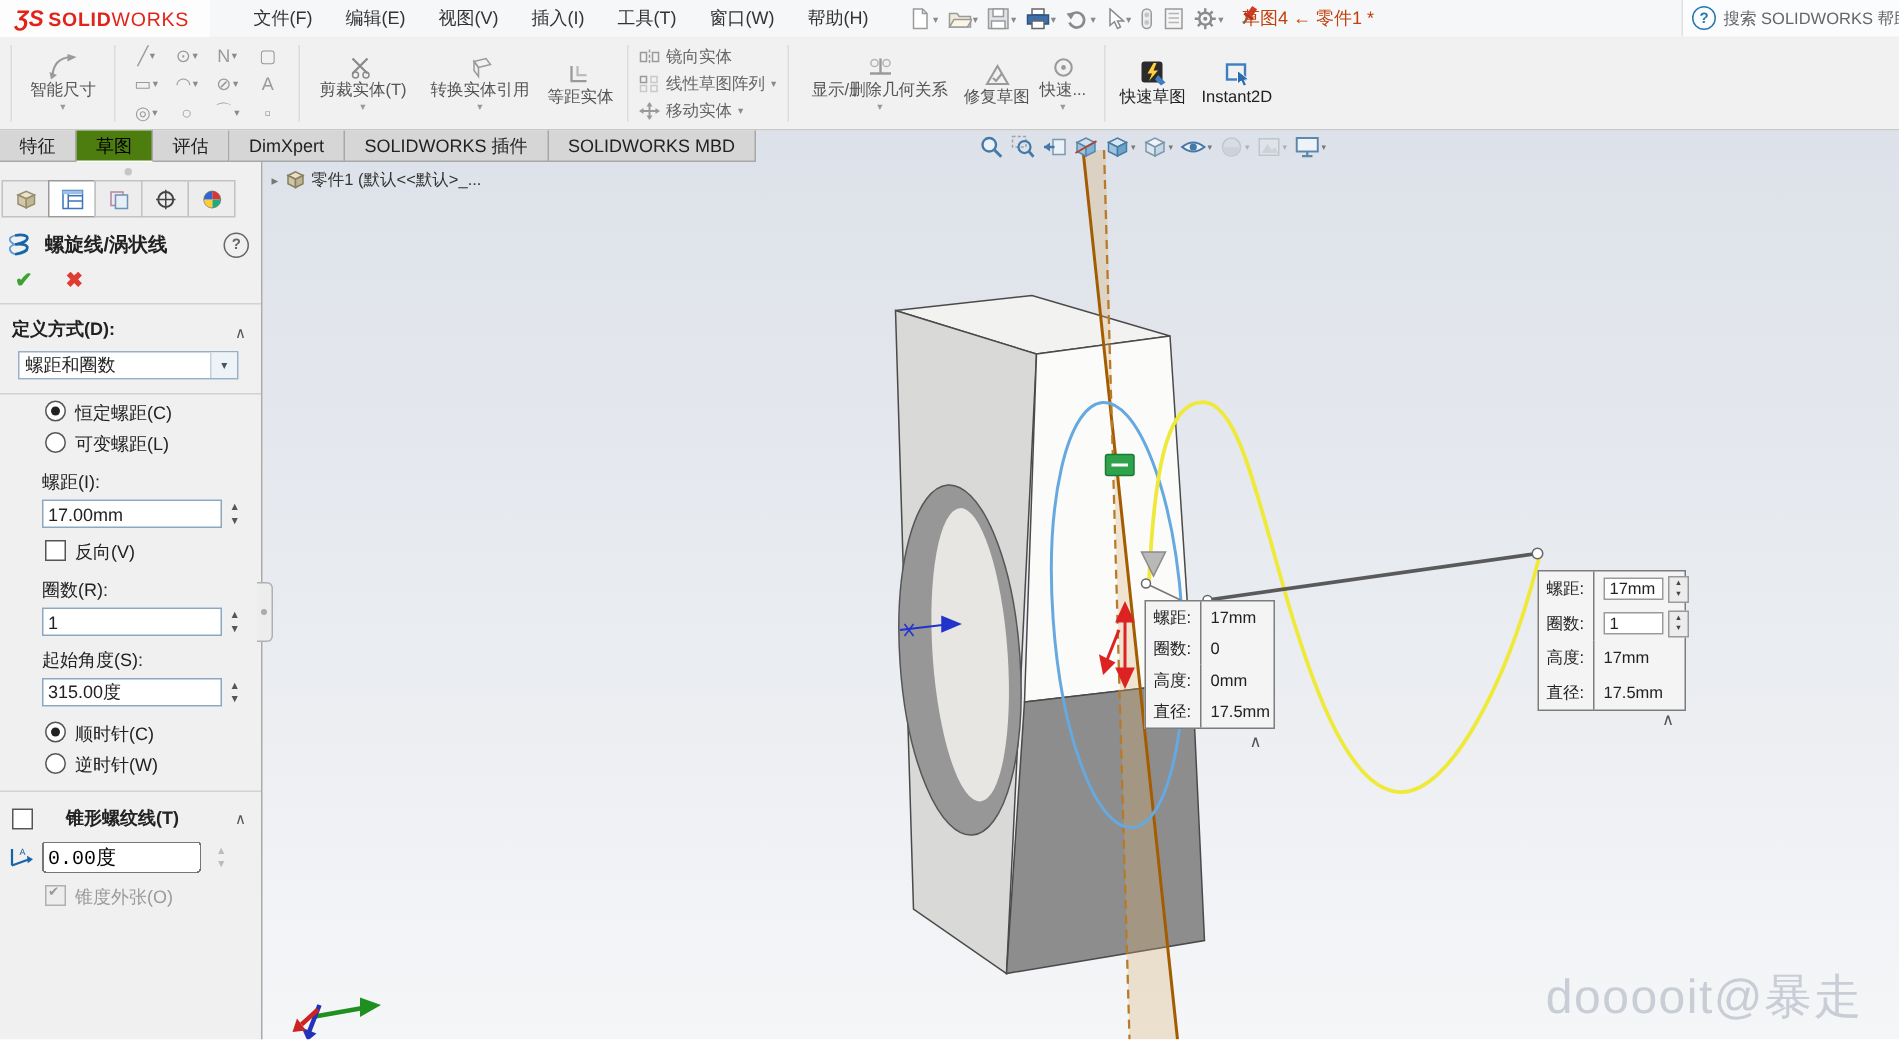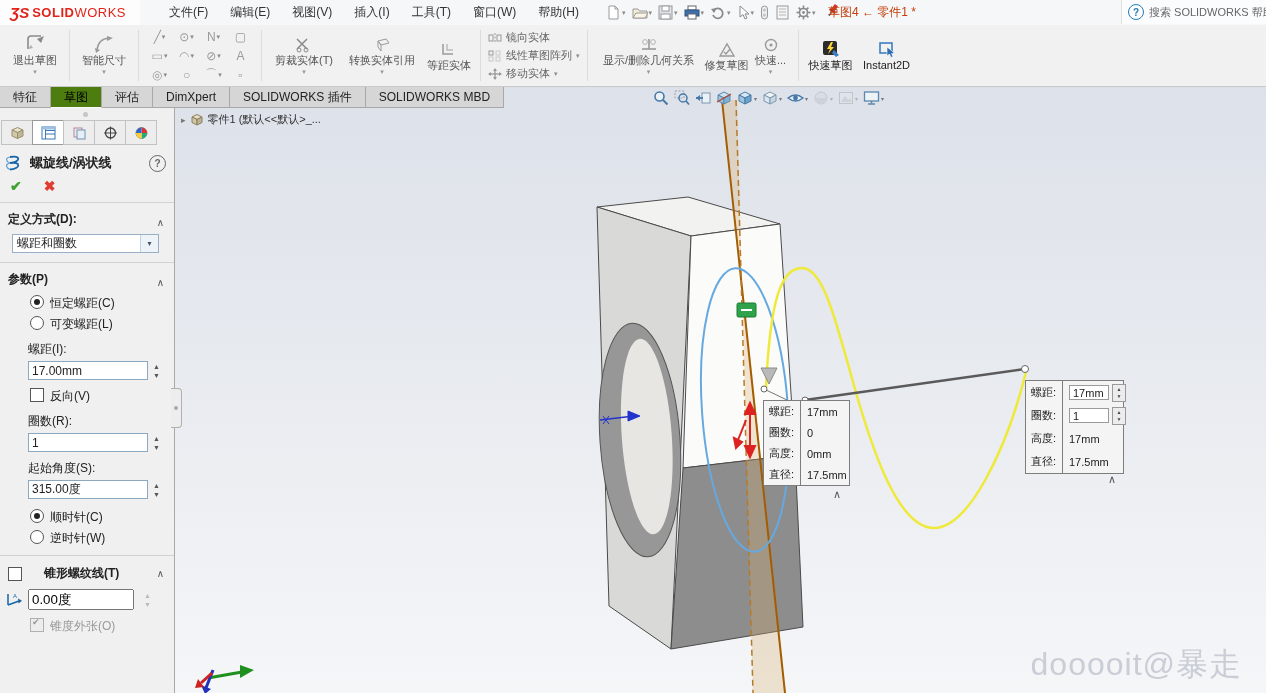--- a/index.html
+++ b/index.html
@@ -306,33 +306,20 @@
       </svg>
   </span>
   <span id="doc-title">草图4 ← 零件1 *</span>
   <div id="search">
     <span class="help-circ"></span>
     <span id="search-text">搜索 SOLIDWORKS 帮助</span>
   </div>
 </div>
 
 <div id="ribbon">
-  <div class="rgroup">
-    <div class="bigbtn">
-      <span class="ic">
-        <svg width="22" height="18" viewBox="0 0 22 18">
-            <path d="M4,14 V4 a3,3 0 0 1 3,-3 h10" fill="none" stroke="#8a8a8a" stroke-width="1.6"></path>
-            <polygon points="13,4 20,1 17,8" fill="#8a8a8a"></polygon>
-            <path d="M4,14 l5,-1 -2,-3 z" fill="#b0b0b0"></path>
-          </svg>
-        </span>
-      <span>退出草图</span>
-      <span class="downcaret"></span>
-    </div>
-  </div>
   <div class="vsep"></div>
   <div class="rgroup">
     <div class="bigbtn">
       <span class="ic">
         <svg width="20" height="18" viewBox="0 0 20 18">
             <path d="M3,15 Q4,4 15,3" fill="none" stroke="#9a9a9a" stroke-width="1.4"></path>
             <polygon points="13,1 19,3 13,6" fill="#9a9a9a"></polygon>
             <polygon points="1,13 6,15 2,18" fill="#9a9a9a"></polygon>
           </svg>
         </span>
@@ -647,24 +634,20 @@
   <div class="pm-sec">
     <span>定义方式(D):</span>
     <span class="chev-up"></span>
   </div>
   <div class="pm-select">
     <span class="pm-select-label">螺距和圈数</span>
     <span class="pm-select-btn"></span>
   </div>
   <div class="pm-div"></div>
 
-  <div class="pm-sec">
-    <span>参数(P)</span>
-    <span class="chev-up"></span>
-  </div>
   <div class="radio-row">
     <span class="radio sel"></span>
     <span>恒定螺距(C)</span>
   </div>
   <div class="radio-row">
     <span class="radio"></span>
     <span>可变螺距(L)</span>
   </div>
 
   <div class="fld-label">螺距(I):</div>
@@ -714,21 +697,21 @@
     <span>锥形螺纹线(T)</span>
     <span class="chev-up"></span>
   </div>
   <div class="taper-row">
     <svg width="18" height="17" viewBox="0 0 18 17">
       <path d="M3,14 L3,3" stroke="#1565a8" stroke-width="1.5" fill="none"></path>
       <path d="M3,14 L14,10" stroke="#1565a8" stroke-width="1.5" fill="none"></path>
       <polygon points="13,7.5 17,9.8 13.5,12.5" fill="#1565a8"></polygon>
       <text x="8" y="7" font-size="6" fill="#1565a8">A</text>
     </svg>
-    <input class="dis" style="width: 98px;" value="0.00度">
+    <input class="dis" style="width: 98px; font-family: Liberation Mono, monospace;" value="0.00度">
     <span class="spin-out dis">
         <span class="su"></span>
         <span class="sd"></span>
       </span>
   </div>
   <div class="check-row" style="margin-left:30px">
     <span class="check dis checked"></span>
     <span class="dim-text">锥度外张(O)</span>
   </div>
 </div>

